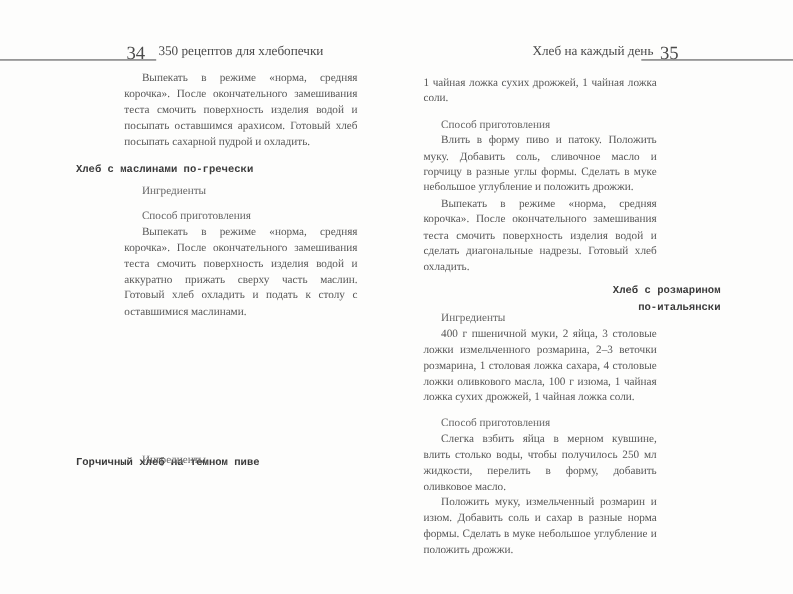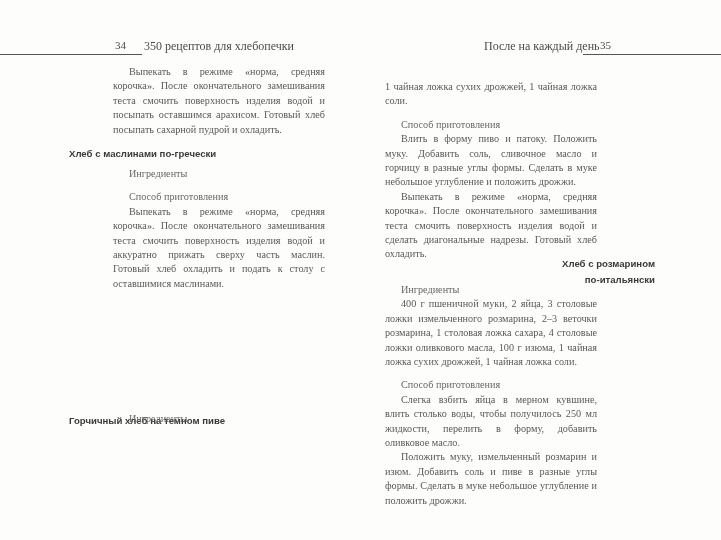--- a/index.html
+++ b/index.html
@@ -4,27 +4,27 @@
 <style>
   html, body { margin:0; padding:0; }
   body { width:721px; height:540px; background:#fdfdfc; position:relative; overflow:hidden;
          font-family:"Liberation Serif","DejaVu Serif",serif; color:#555; }
   .spread { position:absolute; inset:0; }
   .page { position:absolute; top:0; height:540px; }
   .page.left { left:0; width:360px; }
   .page.right { left:360px; width:361px; }
   .runhead { position:absolute; top:39px; font-size:12px; color:#4a4a4a; white-space:nowrap; }
   .rule { position:absolute; height:1px; background:#555; top:54px; }
-  .pnum { position:absolute; top:39px; font-size:11px; color:#4a4a4a; }
+  .pnum { position:absolute; top:39px; font-size:17px; color:#4a4a4a; }
   .body { position:absolute; width:212px; font-size:10.2px; line-height:14.4px; text-align:justify; color:#585858; }
   .body p { margin:0; text-indent:16px; }
   .body p.noind { text-indent:0; }
   .sub { text-indent:16px; color:#666; margin-top:0; }
   .gap { height:9px; }
-  .heading { position:absolute; font-family:Liberation Sans, sans-serif; font-weight:bold;
+  .heading { position:absolute; font-family:Liberation Mono, monospace; font-weight:bold;
              font-size:9.6px; color:#3a3a3a; white-space:nowrap; }
   .heading.rightal { text-align:right; line-height:16px; }
 </style>
 </head>
 <body>
 
 <div class="spread">
 
   <div class="page left">
     <div class="rule" style="left:0;width:142px;"></div>
@@ -45,39 +45,39 @@
     </div>
 
     <div class="heading" style="left:69px;top:415px;">Горчичный хлеб на темном пиве</div>
 
     <div class="body" style="left:113px;top:412px;">
       <p class="sub">Ингредиенты</p>
     </div>
   </div>
 
   <div class="page right">
-    <div class="runhead" style="left:124px;">После на каждый день</div>
+    <div class="runhead" style="left:124px;">Хлеб на каждый день</div>
     <div class="pnum" style="left:240px;">35</div>
     <div class="rule" style="left:223px;width:138px;"></div>
 
-    <div class="body" style="left:25px;top:80px;">
+    <div class="body" style="left:25px;top:69px;">
       <p class="noind">1 чайная ложка сухих дрожжей, 1 чайная ложка соли.</p>
       <div class="gap"></div>
       <p class="sub">Способ приготовления</p>
       <p>Влить в форму пиво и патоку. Положить муку. Добавить соль, сливочное масло и горчицу в разные углы формы. Сделать в муке небольшое углубление и положить дрожжи.</p>
       <p>Выпекать в режиме «норма, средняя корочка». После окончательного замешивания теста смочить поверхность изделия водой и сделать диагональные надрезы. Готовый хлеб охладить.</p>
     </div>
 
     <div class="heading rightal" style="right:66px;top:256px;">
       <div>Хлеб с розмарином</div>
       <div>по-итальянски</div>
     </div>
 
     <div class="body" style="left:25px;top:283px;">
       <p class="sub">Ингредиенты</p>
       <p>400 г пшеничной муки, 2 яйца, 3 столовые ложки измельченного розмарина, 2–3 веточки розмарина, 1 столовая ложка сахара, 4 столовые ложки оливкового масла, 100 г изюма, 1 чайная ложка сухих дрожжей, 1 чайная ложка соли.</p>
       <div class="gap"></div>
       <p class="sub">Способ приготовления</p>
       <p>Слегка взбить яйца в мерном кувшине, влить столько воды, чтобы получилось 250 мл жидкости, перелить в форму, добавить оливковое масло.</p>
-      <p>Положить муку, измельченный розмарин и изюм. Добавить соль и пиве в разные углы формы. Сделать в муке небольшое углубление и положить дрожжи.</p>
+      <p>Положить муку, измельченный розмарин и изюм. Добавить соль и сахар в разные норма формы. Сделать в муке небольшое углубление и положить дрожжи.</p>
     </div>
   </div>
 </div>
 
 </body></html>

